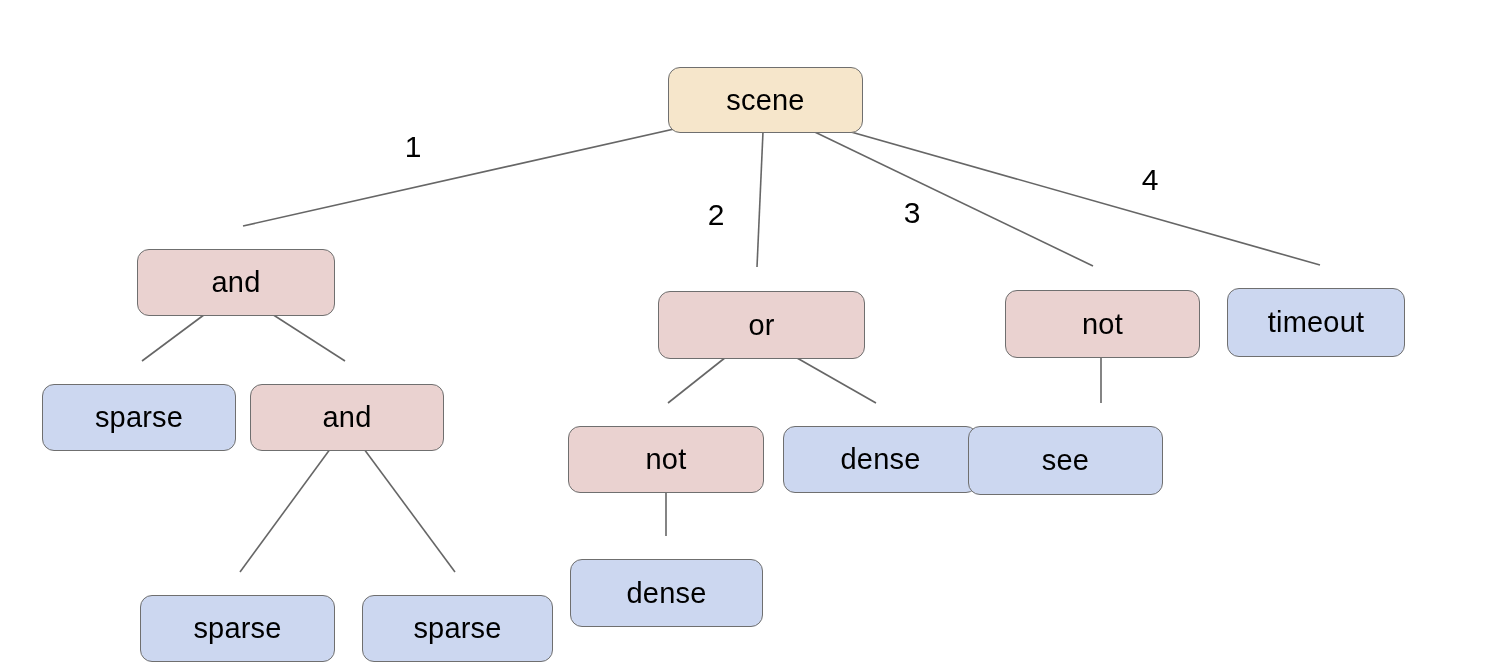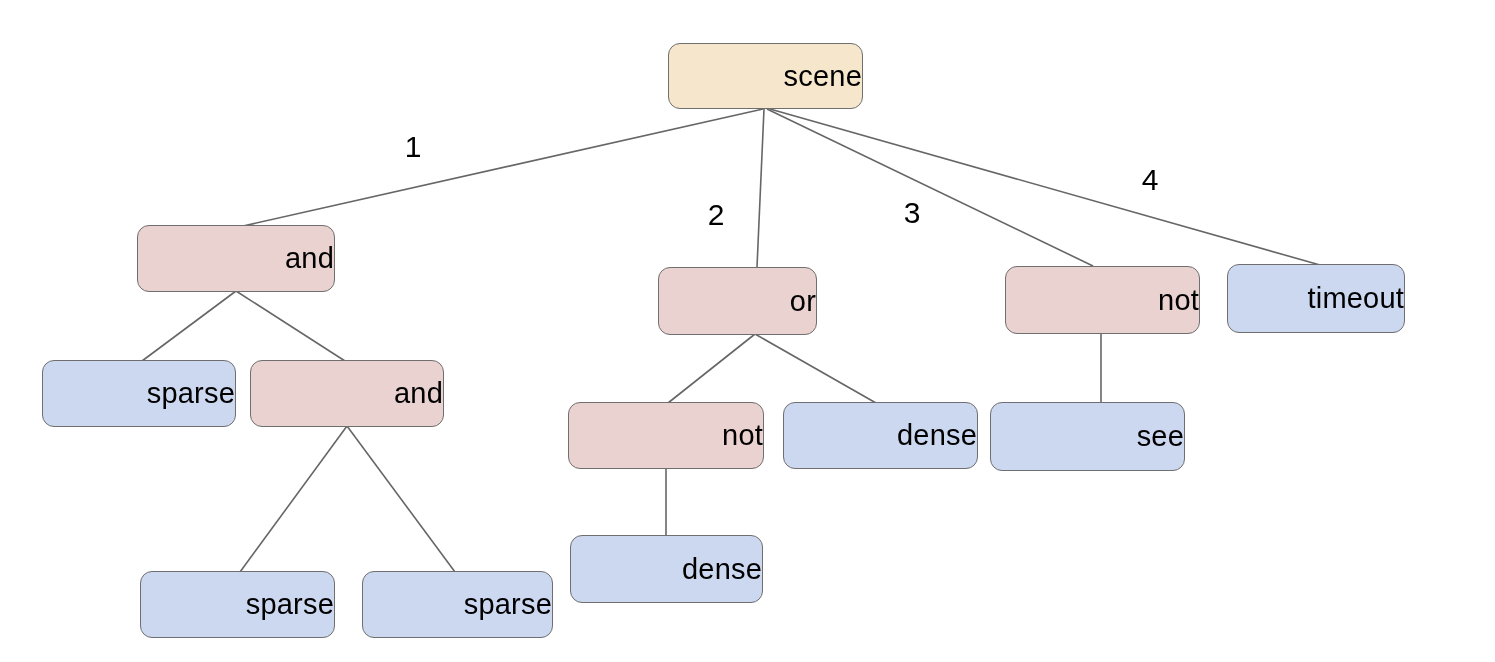--- a/index.html
+++ b/index.html
@@ -22,24 +22,25 @@
     width: 1495px;
     height: 662px;
   }
   .node {
     position: absolute;
     box-sizing: border-box;
     border: 1.6px solid var(--border, #6f6f6f);
     border-radius: 12px;
     display: flex;
     align-items: center;
-    justify-content: flex-end;
+    justify-content: center;
     font-size: 29px;
     color: var(--text, #000000);
     letter-spacing: 0.2px;
+    margin-top: 24px;
   }
   .node.root     { background: var(--root-fill, #f6e6cb); }
   .node.operator { background: var(--operator-fill, #ead2d0); }
   .node.leaf     { background: var(--leaf-fill, #ccd7f0); }
   .edge-label {
     position: absolute;
     transform: translate(-50%, -50%);
     font-size: 30px;
     color: var(--text, #000000);
     background: transparent;
@@ -64,42 +65,42 @@
       <line x1="666" y1="468" x2="666" y2="536" stroke="#666666" stroke-width="1.6"></line>
       <line x1="1101" y1="333" x2="1101" y2="403" stroke="#666666" stroke-width="1.6"></line>
     </svg>
   <div>
       <div class="node root" style="left: 668px; top: 43px; width: 195px; height: 66px;">
         <span>scene</span>
       </div>
       <div class="node operator" style="left: 137px; top: 225px; width: 198px; height: 67px;">
         <span>and</span>
       </div>
-      <div class="node operator" style="left: 658px; top: 267px; width: 159px; height: 68px;">
+      <div class="node operator" style="left: 658px; top: 267px; width: 207px; height: 68px;">
         <span>or</span>
       </div>
       <div class="node operator" style="left: 1005px; top: 266px; width: 195px; height: 68px;">
         <span>not</span>
       </div>
       <div class="node leaf" style="left: 1227px; top: 264px; width: 178px; height: 69px;">
         <span>timeout</span>
       </div>
       <div class="node leaf" style="left: 42px; top: 360px; width: 194px; height: 67px;">
         <span>sparse</span>
       </div>
       <div class="node operator" style="left: 250px; top: 360px; width: 194px; height: 67px;">
         <span>and</span>
       </div>
       <div class="node operator" style="left: 568px; top: 402px; width: 196px; height: 67px;">
         <span>not</span>
       </div>
       <div class="node leaf" style="left: 783px; top: 402px; width: 195px; height: 67px;">
         <span>dense</span>
       </div>
-      <div class="node leaf" style="left: 990px; top: 402px; width: 195px; height: 69px;">
+      <div class="node leaf" style="left: 968px; top: 402px; width: 195px; height: 69px;">
         <span>see</span>
       </div>
       <div class="node leaf" style="left: 570px; top: 535px; width: 193px; height: 68px;">
         <span>dense</span>
       </div>
       <div class="node leaf" style="left: 140px; top: 571px; width: 195px; height: 67px;">
         <span>sparse</span>
       </div>
       <div class="node leaf" style="left: 362px; top: 571px; width: 191px; height: 67px;">
         <span>sparse</span>

